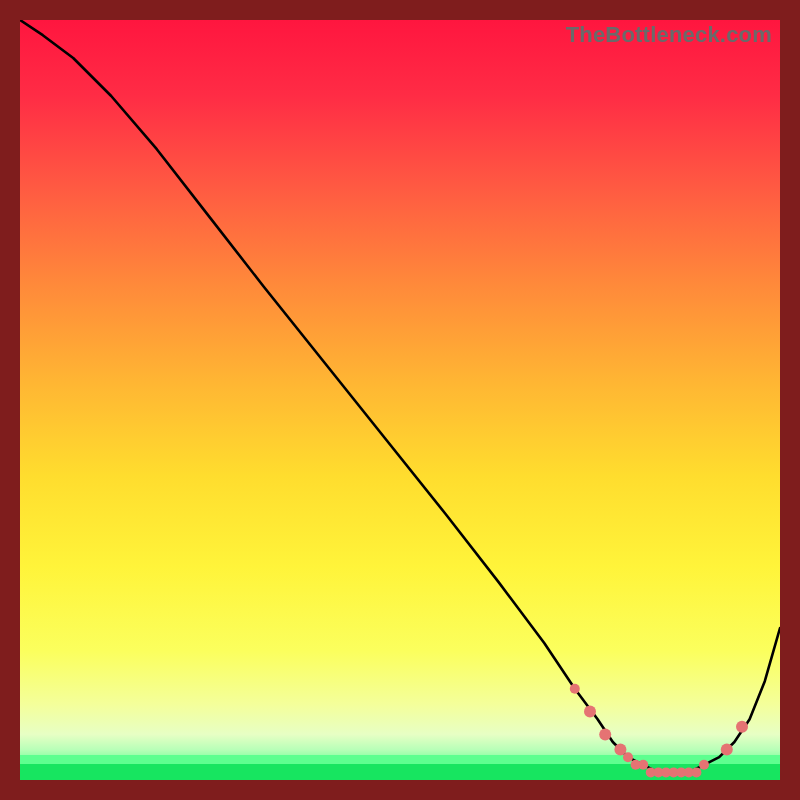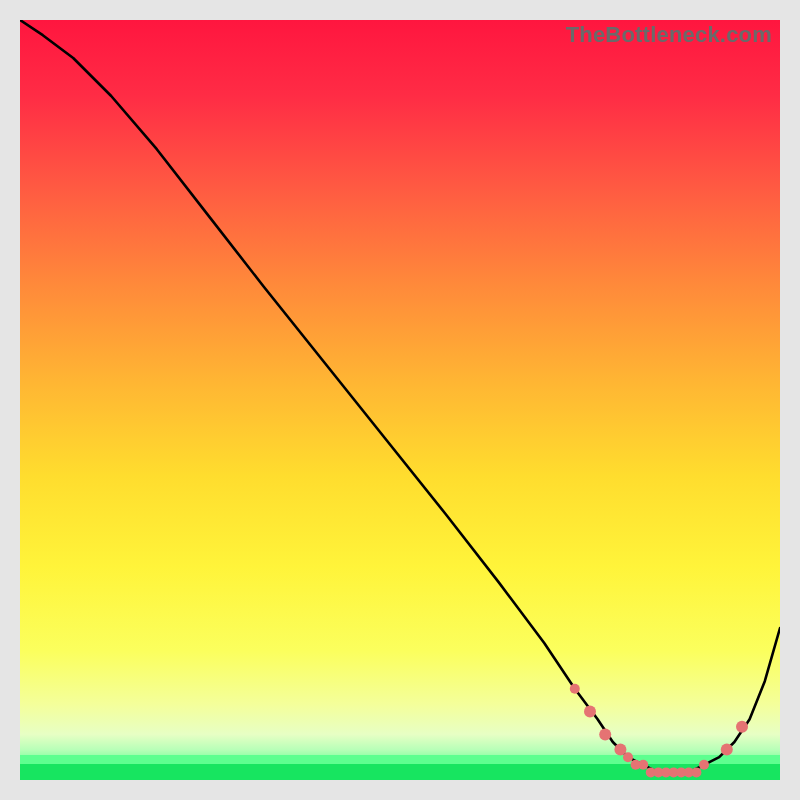--- a/index.html
+++ b/index.html
@@ -7,21 +7,21 @@
     padding: 0;
     width: 800px;
     height: 800px;
     background: #000;
     overflow: hidden;
   }
   .stage {
     position: relative;
     width: 800px;
     height: 800px;
-    background: #e5e5e5;
+    background: #7f1d1d;
   }
   .frame {
     position: absolute;
     left: 20px;
     top: 20px;
     width: 760px;
     height: 760px;
     background: #000;
     box-sizing: border-box;
   }

